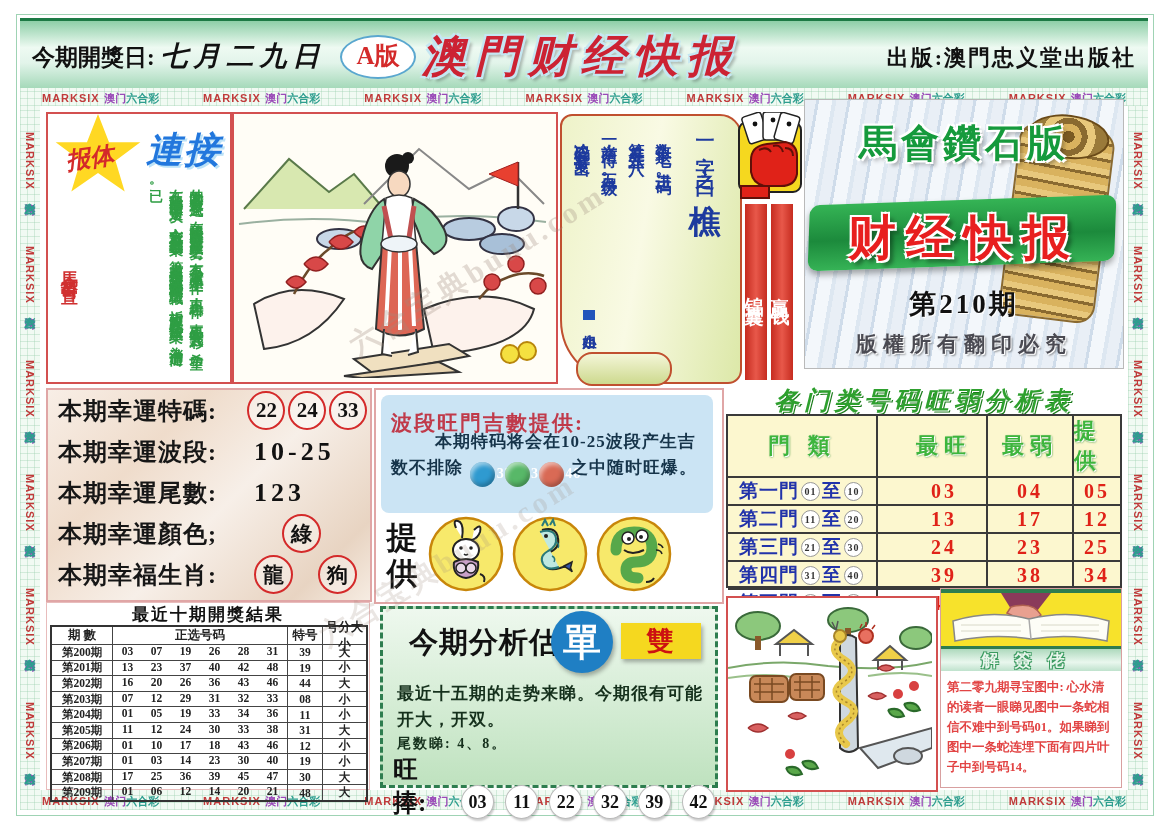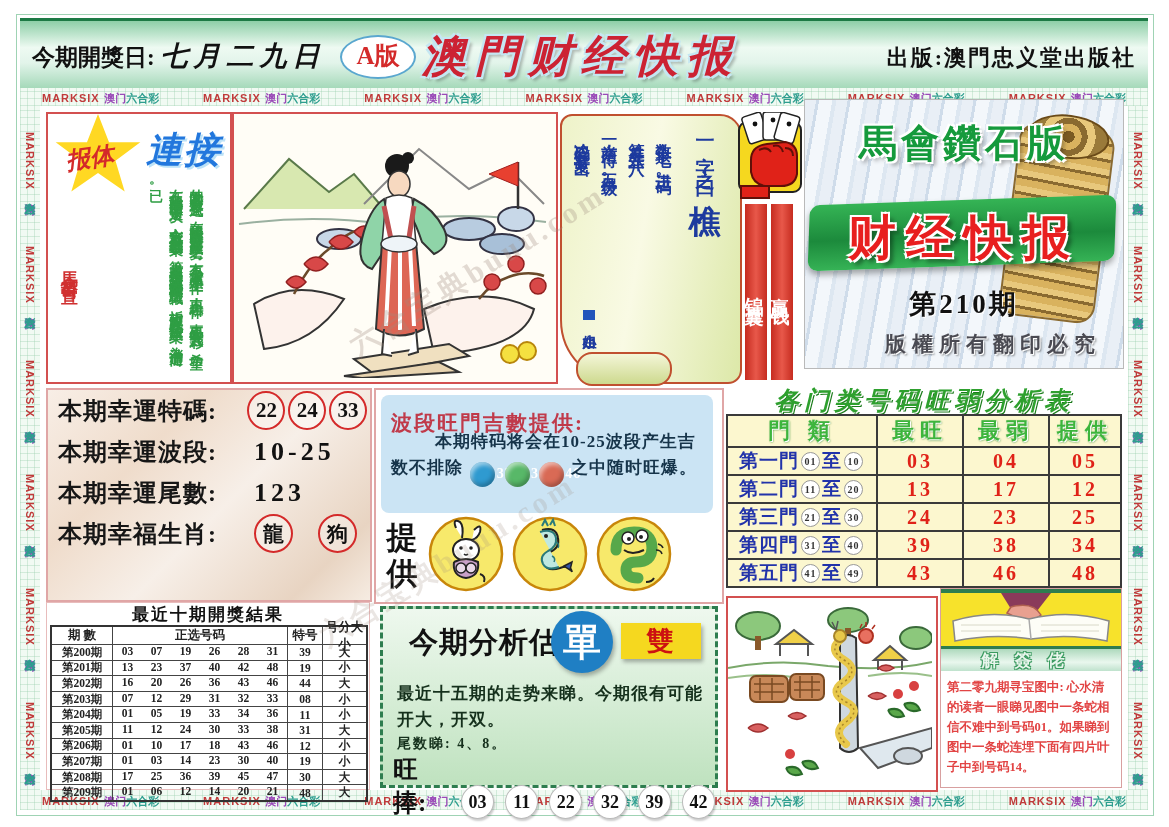--- a/index.html
+++ b/index.html
@@ -91,21 +91,21 @@
       text-shadow:2px 2px 0 #fff,-2px -2px 0 #fff,2px -2px 0 #fff,-2px 2px 0 #fff,4px 4px 4px rgba(0,0,0,.35);}
   .mh-ribbon{position:absolute;left:4px;top:100px;width:306px;height:66px;transform:skewX(-4deg) rotate(-2deg);
       background:linear-gradient(180deg,#35b455,#1c8a3c 55%,#36b356);border-radius:10px;
       box-shadow:0 4px 6px rgba(0,0,0,.35);}
   .mh-t2{position:absolute;left:0;top:106px;width:100%;text-align:center;
       font-family:"Liberation Serif",serif;font-weight:bold;font-size:48px;letter-spacing:10px;color:#e81f1f;
       text-shadow:2px 2px 0 #fff,-2px -2px 0 #fff,2px -2px 0 #fff,-2px 2px 0 #fff,5px 5px 4px rgba(0,0,0,.4);}
   .mh-issue{position:absolute;left:0;top:186px;width:100%;text-align:center;
       font-family:"Liberation Serif",serif;font-weight:bold;font-size:27px;letter-spacing:3px;color:#111;
       text-shadow:1px 1px 0 #fff;}
-  .mh-copy{position:absolute;left:0;top:230px;width:100%;display:flex;justify-content:flex-end;
+  .mh-copy{position:absolute;left:0;top:230px;width:100%;display:flex;justify-content:center;
       padding:0 22px;box-sizing:border-box;font-family:"Liberation Serif",serif;font-weight:bold;
       font-size:21px;color:#4a4a52;letter-spacing:6px;text-shadow:1px 1px 0 #fff,2px 2px 2px rgba(0,0,0,.4);}
 
   
   .lucky{left:46px;top:388px;width:322px;height:210px;border:2px solid #e0a6a6;
       background:linear-gradient(135deg,#f8eee6 0%,#efdccb 30%,#f7efe8 55%,#e8d4c2 85%,#f6ece2 100%);}
   .lk-row{position:relative;height:41px;display:flex;align-items:center;padding-left:10px;}
   .lk-label{font-family:"Liberation Serif",serif;font-weight:bold;font-size:24px;color:#161616;
       letter-spacing:1px;width:196px;}
   .lk-circ{display:inline-flex;align-items:center;justify-content:center;width:35px;height:35px;
@@ -131,21 +131,21 @@
   .ana-title{left:726px;top:384px;width:396px;text-align:center;font-family:"Liberation Serif",serif;
       font-weight:bold;font-size:25px;letter-spacing:5px;color:#2ea02e;font-style:italic;
       text-shadow:1px 1px 0 #fff,2px 2px 0 #1a7a1a;}
   .ana{left:726px;top:414px;width:396px;height:174px;border:2px solid #3a3a3a;background:#fcf7cf;
       display:flex;flex-direction:column;box-sizing:border-box;}
   .ana-row{flex:1;display:flex;border-top:2px solid #3a3a3a;}
   .ana-row:first-child{border-top:none;}
   .ana-cell{display:flex;align-items:center;justify-content:center;border-left:2px solid #3a3a3a;
       font-family:"Liberation Serif",serif;font-weight:bold;}
   .ana-cell:first-child{border-left:none;width:148px;}
-  .ana-c2{width:84px;} .ana-c3{width:84px;} .ana-c4{flex:1;}
+  .ana-c2{width:84px;padding-left:24px;} .ana-c3{width:84px;} .ana-c4{flex:1;}
   .ana-head{color:#3db53d;font-size:22px;letter-spacing:6px;text-shadow:1px 1px 0 #fff,1px 1px 2px #1a7a1a;}
   .ana-gate{color:#2233aa;font-size:19px;letter-spacing:1px;}
   .ana-val{color:#e02218;font-size:20px;letter-spacing:3px;}
   .mini{display:inline-flex;align-items:center;justify-content:center;width:17px;height:17px;
       border:1px solid #999;border-radius:50%;font-size:10px;color:#333;background:#fff;margin:0 2px;}
 
   
   .recent{left:46px;top:602px;width:322px;height:186px;border:1px solid #e8bcbc;background:#fff;}
   .rc-title{position:absolute;left:0;top:0;width:100%;text-align:center;font-family:"Liberation Serif",serif;
       font-weight:bold;font-size:17px;letter-spacing:2px;color:#111;}
@@ -356,20 +356,24 @@
       <span class="lk-circ">24</span>
       <span class="lk-circ">33</span>
     </div>
     <div class="lk-row">
       <span class="lk-label">本期幸運波段:</span>
       <span class="lk-text">10-25</span>
     </div>
     <div class="lk-row">
       <span class="lk-label">本期幸運尾數:</span>
       <span class="lk-text">123</span>
+    </div>
+    <div class="lk-row">
+      <span class="lk-label">本期幸運顏色;</span>
+      <span class="lk-circ" style="margin-left:28px;">綠</span>
     </div>
     <div class="lk-row">
       <span class="lk-label">本期幸福生肖:</span>
       <span class="lk-circ">龍</span>
       <span class="lk-circ" style="margin-left:22px;">狗</span>
     </div>
   </div>
 
   <div class="abs center2">
     <div class="wave">

